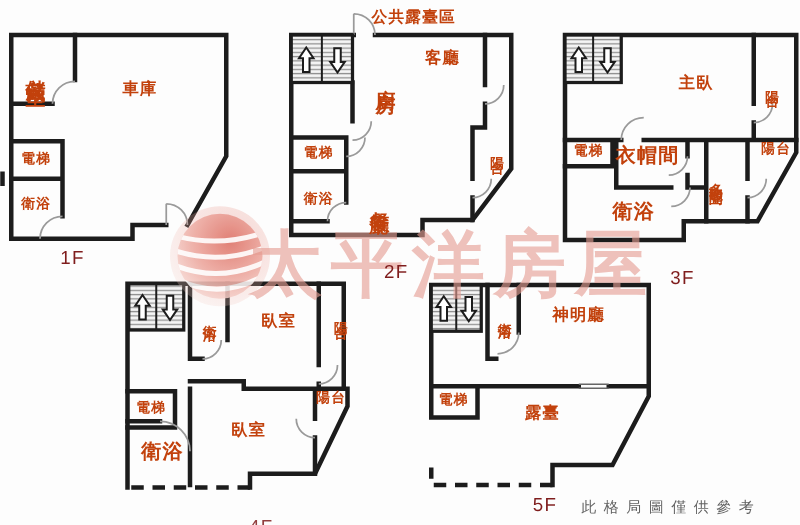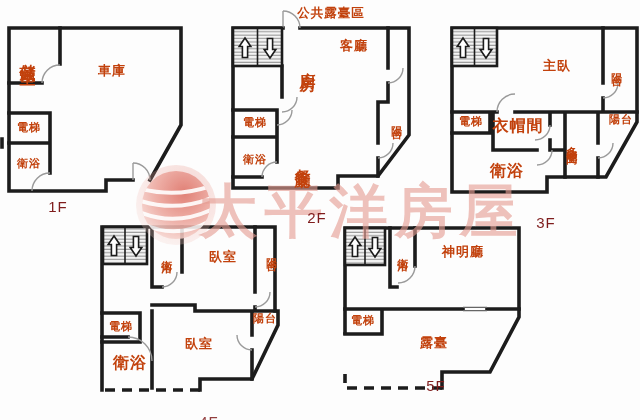--- a/index.html
+++ b/index.html
@@ -179,17 +179,18 @@
   <div class="lbl vt room-sm" style="left:271px;top:251px">陽台</div>
   <div class="lbl room-sm" style="left:121px;top:327px">電梯</div>
   <div class="lbl room-lg" style="left:199px;top:344px">臥室</div>
   <div class="lbl room-sm" style="left:265px;top:319px">陽台</div>
   <div class="lbl room-md" style="left:130px;top:363px">衛浴</div>
   <div class="lbl floor-lbl clip-half" style="left:209px;top:422px">4F</div>
 
   <div class="lbl vt room-sm" style="left:402px;top:251px">衛浴</div>
   <div class="lbl room-lg" style="left:463px;top:252px">神明廳</div>
   <div class="lbl room-sm" style="left:363px;top:321px">電梯</div>
-  <div class="lbl room-lg" style="left:434px;top:343px">露臺</div>
-  <div class="lbl floor-lbl" style="left:436px;top:386px">5F</div>
+  <div class="lbl room-lg" style="left:434px;top:330px">露臺</div>
+  <div class="lbl floor-lbl" style="left:436px;top:405px">5F</div>
 
+  <div class="disclaimer">此格局圖僅供參考</div>
 
 </div>
 
 </body></html>

